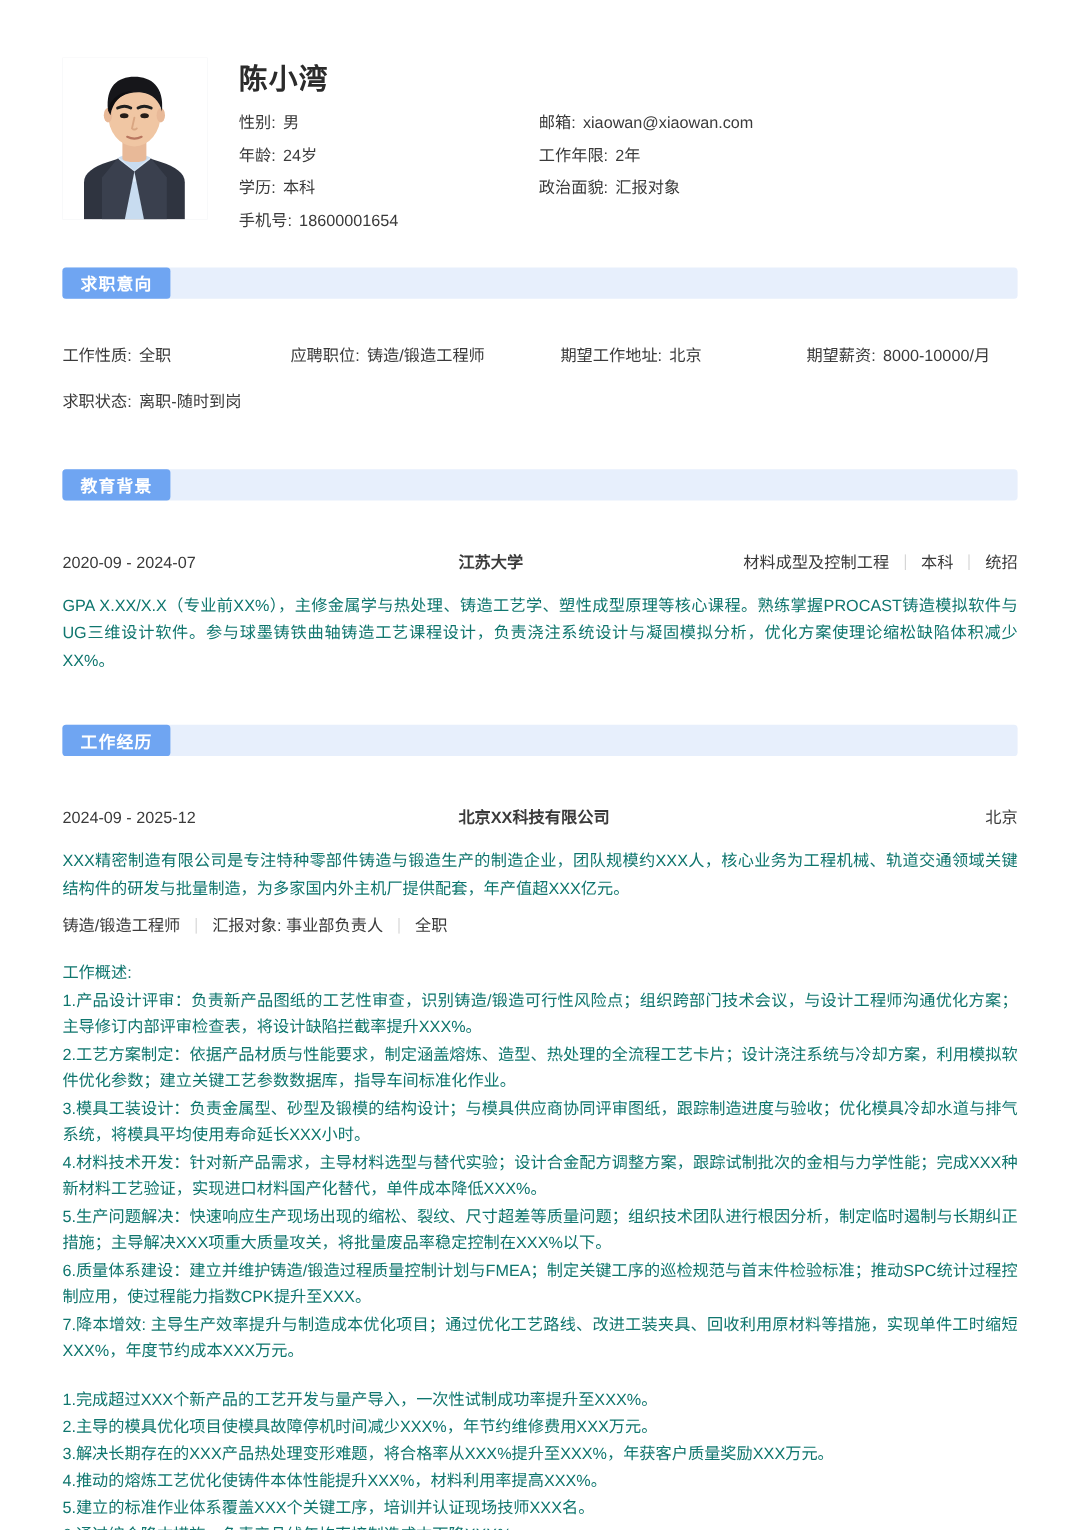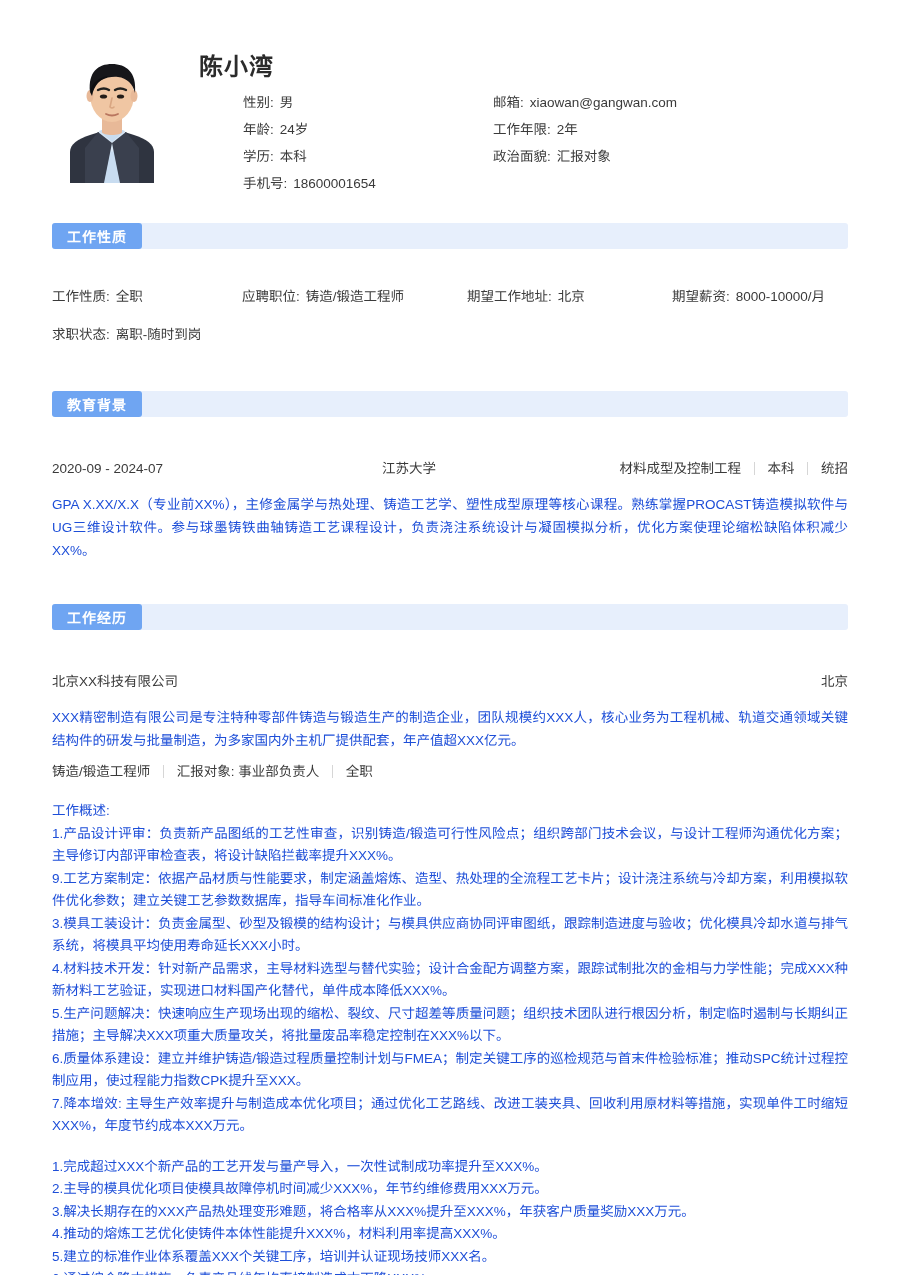--- a/index.html
+++ b/index.html
@@ -57,21 +57,20 @@
     grid-template-columns: 250px 1fr;
     row-gap: 9px;
     font-size: 13.5px;
     color: #3a3a3a;
   }
   .info-item {
     display: flex;
     align-items: flex-start;
     white-space: nowrap;
     line-height: 18px;
-    margin-left: 44px;
   }
   .info-label { color: #3a3a3a; }
   .info-value { margin-left: 6px; color: #3a3a3a; }
 
   
   .section-bar {
     position: relative;
     margin: 0 52px;
     height: 26px;
     background: #e7effc;
@@ -98,37 +97,37 @@
   .block { margin: 16px 52px; }
 
   .row-3 {
     display: flex;
     align-items: baseline;
     font-size: 13.5px;
     color: #3a3a3a;
     line-height: 20px;
   }
   .row-3 .col-left  { flex: 0 0 330px; }
-  .row-3 .col-mid   { flex: 1 1 auto; }
+  .row-3 .col-mid   { flex: 1 1 auto; font-weight: bold; }
   .row-3 .col-right { flex: 0 0 auto; text-align: right; white-space: nowrap; }
 
   .meta-sep {
     display: inline-block;
     width: 1px;
     height: 13px;
     background: #d6d6d6;
     margin: 0 9px;
     position: relative;
     top: 2px;
   }
 
   .para {
     font-size: 13.5px;
     line-height: 23px;
-    color: #1d4ed8;
+    color: #0f766e;
     text-align: justify;
   }
   .para-tight { line-height: 22.5px; }
 
   .intent-line {
     display: flex;
     font-size: 13.5px;
     color: #3a3a3a;
     line-height: 20px;
   }
@@ -186,21 +185,21 @@
     <div class="header-main">
       <div class="person-name">陈小湾</div>
 
       <div class="info-grid">
         <div class="info-item">
           <span class="info-label">性别:</span>
           <span class="info-value">男</span>
         </div>
         <div class="info-item">
           <span class="info-label">邮箱:</span>
-          <span class="info-value">xiaowan@gangwan.com</span>
+          <span class="info-value">xiaowan@xiaowan.com</span>
         </div>
 
         <div class="info-item">
           <span class="info-label">年龄:</span>
           <span class="info-value">24岁</span>
         </div>
         <div class="info-item">
           <span class="info-label">工作年限:</span>
           <span class="info-value">2年</span>
         </div>
@@ -218,21 +217,21 @@
           <span class="info-label">手机号:</span>
           <span class="info-value">18600001654</span>
         </div>
       </div>
     </div>
   </div>
 
   <div class="spacer-30"></div>
 
   <div class="section-bar">
-    <div class="section-badge">工作性质</div>
+    <div class="section-badge">求职意向</div>
   </div>
 
   <div class="spacer-22"></div>
 
   <div class="block">
     <div class="intent-line">
       <div class="intent-cell" style="width:190px">
         <span>工作性质:</span><span class="v">全职</span>
       </div>
       <div class="intent-cell" style="width:225px">
@@ -284,20 +283,21 @@
   <div class="spacer-26"></div>
 
   <div class="section-bar">
     <div class="section-badge">工作经历</div>
   </div>
 
   <div class="spacer-26"></div>
 
   <div class="block">
     <div class="row-3">
+      <div class="col-left">2024-09 - 2025-12</div>
       <div class="col-mid">北京XX科技有限公司</div>
       <div class="col-right">北京</div>
     </div>
 
     <div class="spacer-14"></div>
 
     <div class="para">XXX精密制造有限公司是专注特种零部件铸造与锻造生产的制造企业，团队规模约XXX人，核心业务为工程机械、轨道交通领域关键结构件的研发与批量制造，为多家国内外主机厂提供配套，年产值超XXX亿元。</div>
 
     <div class="spacer-10"></div>
 
@@ -308,21 +308,21 @@
         <span>汇报对象: 事业部负责人</span>
         <span class="meta-sep"></span>
         <span>全职</span>
       </div>
     </div>
 
     <div class="spacer-18"></div>
 
     <div class="para para-tight">工作概述:</div>
     <div class="para para-tight">1.产品设计评审：负责新产品图纸的工艺性审查，识别铸造/锻造可行性风险点；组织跨部门技术会议，与设计工程师沟通优化方案；主导修订内部评审检查表，将设计缺陷拦截率提升XXX%。</div>
-    <div class="para para-tight">9.工艺方案制定：依据产品材质与性能要求，制定涵盖熔炼、造型、热处理的全流程工艺卡片；设计浇注系统与冷却方案，利用模拟软件优化参数；建立关键工艺参数数据库，指导车间标准化作业。</div>
+    <div class="para para-tight">2.工艺方案制定：依据产品材质与性能要求，制定涵盖熔炼、造型、热处理的全流程工艺卡片；设计浇注系统与冷却方案，利用模拟软件优化参数；建立关键工艺参数数据库，指导车间标准化作业。</div>
     <div class="para para-tight">3.模具工装设计：负责金属型、砂型及锻模的结构设计；与模具供应商协同评审图纸，跟踪制造进度与验收；优化模具冷却水道与排气系统，将模具平均使用寿命延长XXX小时。</div>
     <div class="para para-tight">4.材料技术开发：针对新产品需求，主导材料选型与替代实验；设计合金配方调整方案，跟踪试制批次的金相与力学性能；完成XXX种新材料工艺验证，实现进口材料国产化替代，单件成本降低XXX%。</div>
     <div class="para para-tight">5.生产问题解决：快速响应生产现场出现的缩松、裂纹、尺寸超差等质量问题；组织技术团队进行根因分析，制定临时遏制与长期纠正措施；主导解决XXX项重大质量攻关，将批量废品率稳定控制在XXX%以下。</div>
     <div class="para para-tight">6.质量体系建设：建立并维护铸造/锻造过程质量控制计划与FMEA；制定关键工序的巡检规范与首末件检验标准；推动SPC统计过程控制应用，使过程能力指数CPK提升至XXX。</div>
     <div class="para para-tight">7.降本增效: 主导生产效率提升与制造成本优化项目；通过优化工艺路线、改进工装夹具、回收利用原材料等措施，实现单件工时缩短XXX%，年度节约成本XXX万元。</div>
 
     <div class="spacer-18"></div>
 
     <div class="para para-tight">1.完成超过XXX个新产品的工艺开发与量产导入，一次性试制成功率提升至XXX%。</div>
     <div class="para para-tight">2.主导的模具优化项目使模具故障停机时间减少XXX%，年节约维修费用XXX万元。</div>

